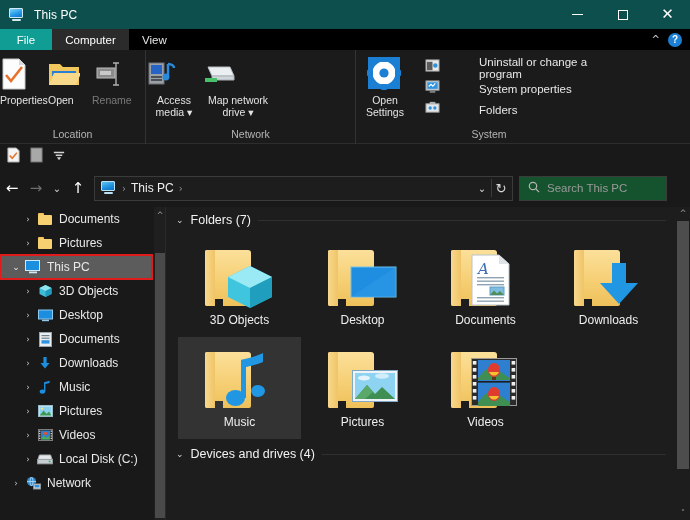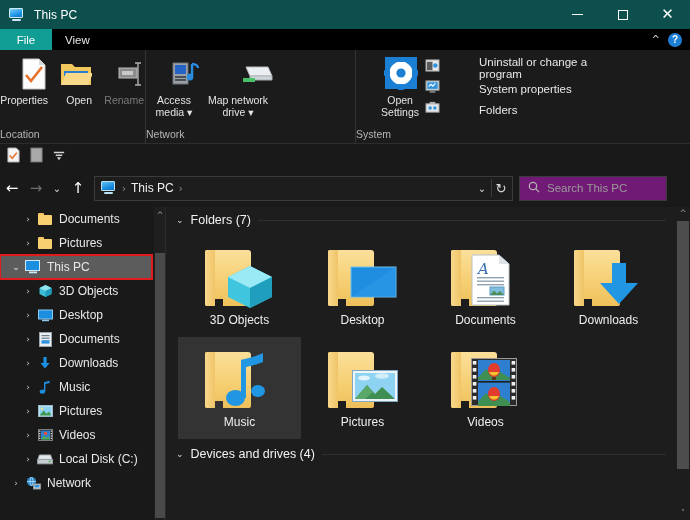--- a/index.html
+++ b/index.html
@@ -81,24 +81,24 @@
     background: #1b1b1b; display: flex;
     border-bottom: 1px solid #2d2d2d;
   }
   .rgroup {
     position: relative; height: 94px; display: flex; flex-direction: column;
     border-right: 1px solid #333333;
   }
   .rgroup:last-child { border-right: none; }
   .rgroup-items { display: flex; flex: 1; align-items: flex-start; padding-top: 5px; }
   .rgroup-label {
-    text-align: left; font-size: 10.5px; color: #b5b5b5; padding-bottom: 4px;
+    text-align: center; font-size: 10.5px; color: #b5b5b5; padding-bottom: 4px;
   }
   .rbtn {
-    width: 60px; display: flex; flex-direction: column; align-items: flex-end;
+    width: 60px; display: flex; flex-direction: column; align-items: flex-start;
     padding-top: 2px;
   }
   .rbtn .ic { height: 34px; display: flex; align-items: center; justify-content: center; }
   .rbtn .lbl {
     font-size: 10.5px; color: #e4e4e4; text-align: center; line-height: 12px;
     margin-top: 3px;
   }
   .rbtn.dim .lbl { color: #7a7a7a; }
 
   
@@ -135,21 +135,21 @@
     background: linear-gradient(160deg,#63c3f0 0%, #1b8ee0 60%, #0e6ebd 100%);
     border: 1px solid #b9e0f5; border-radius: 1px;
   }
   .pc-ic .stand { position: absolute; left: 3px; top: 11px; width: 9px; height: 2px; background:#b9e0f5; border-radius:1px; }
   .crumb-sep { color: #8e8e8e; font-size: 10px; padding: 0 5px; font-family:"DejaVu Sans",sans-serif; }
   .crumb { font-size: 12px; color: #f0f0f0; }
   .addr-right { margin-left: auto; display: flex; align-items: center; }
   .addr-divider { width: 1px; height: 18px; background: #3b3b3b; }
   .searchbox {
     margin-left: 6px; margin-right: 10px; height: 25px; width: 148px;
-    border: 1px solid #3b3b3b; background: #701a75;
+    border: 1px solid #3b3b3b; background: #14532d;
     display: flex; align-items: center; gap: 7px; padding-left: 8px;
   }
   .search-ph { font-size: 11.5px; color: #9a9a9a; }
 
   
   .navpane {
     position: absolute; left: 0; top: 207px; width: 166px; height: 313px;
     background: #191919; overflow: hidden;
   }
   .nav-scroll-top {
@@ -264,20 +264,21 @@
           <i class="glyph-max"></i>
         </div>
       <div class="win-btn close">
         <span class="glyph-close">✕</span>
       </div>
     </div>
   </div>
 
   <div class="tabbar">
     <div class="tab file">File</div>
+    <div class="tab active">Computer</div>
     <div class="tab plain">View</div>
     <div class="tab-right">
       <span class="chev-up">^</span>
       <span class="help-ic">?</span>
     </div>
   </div>
 
   <div class="ribbon">
 
     <div class="rgroup" style="width:146px">

